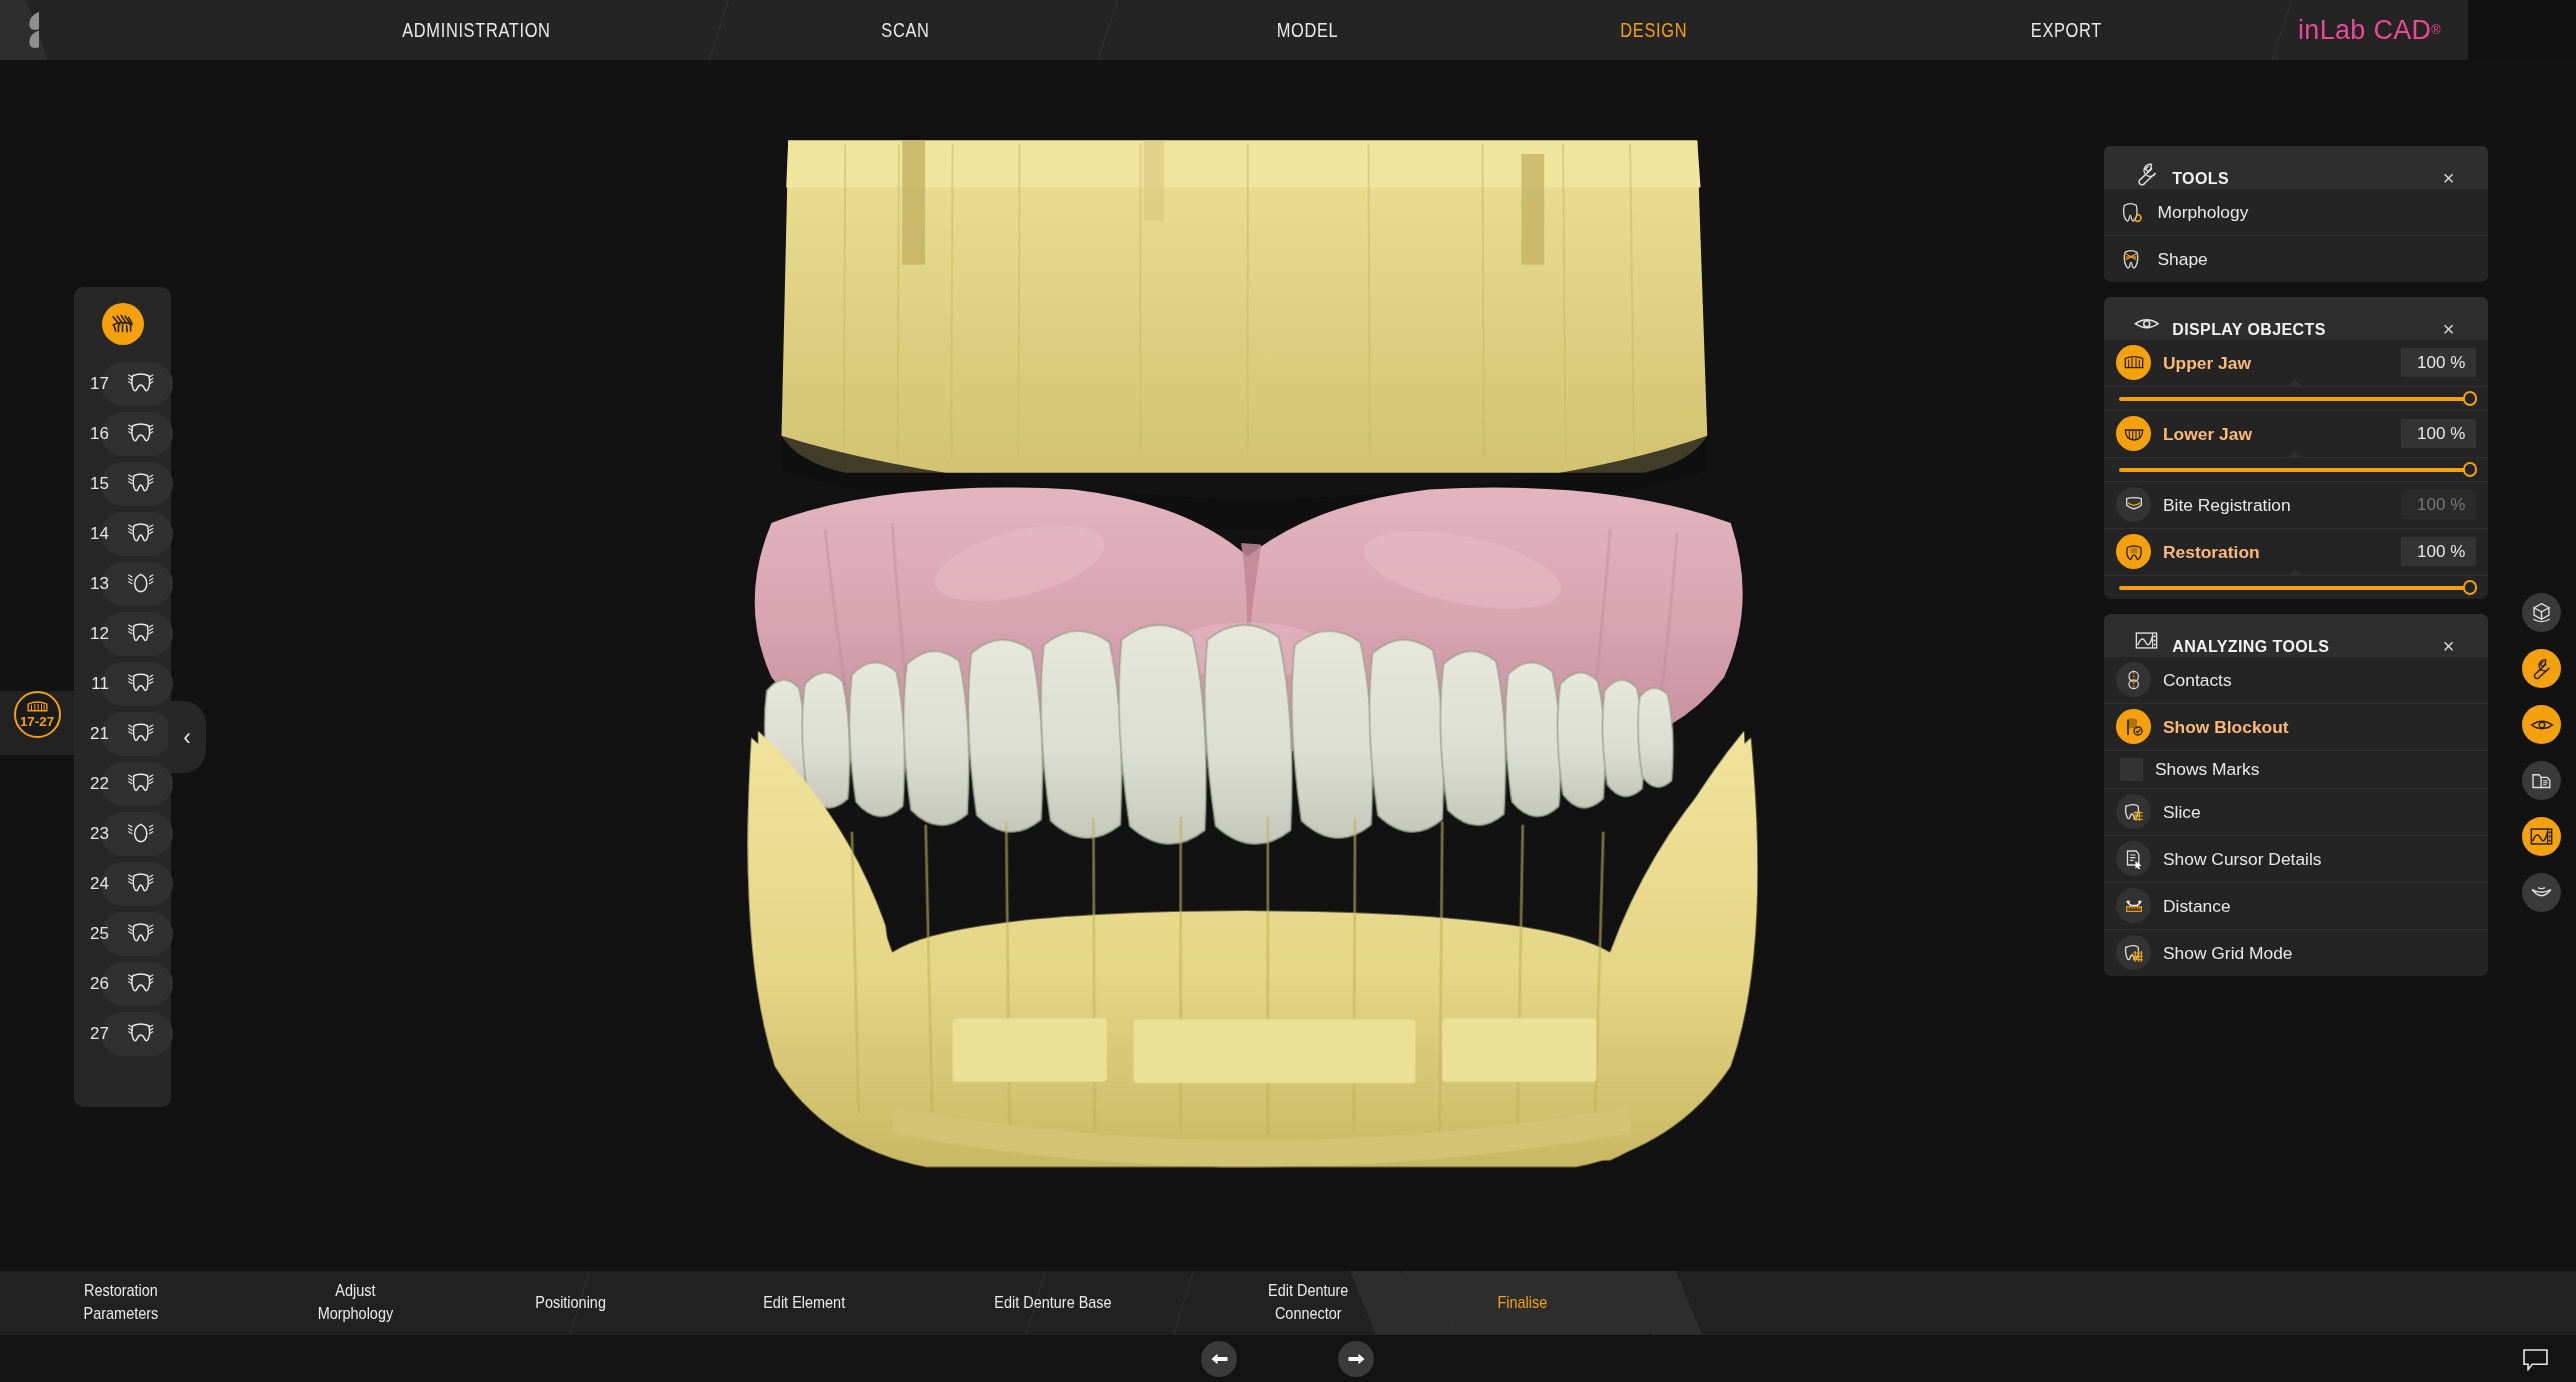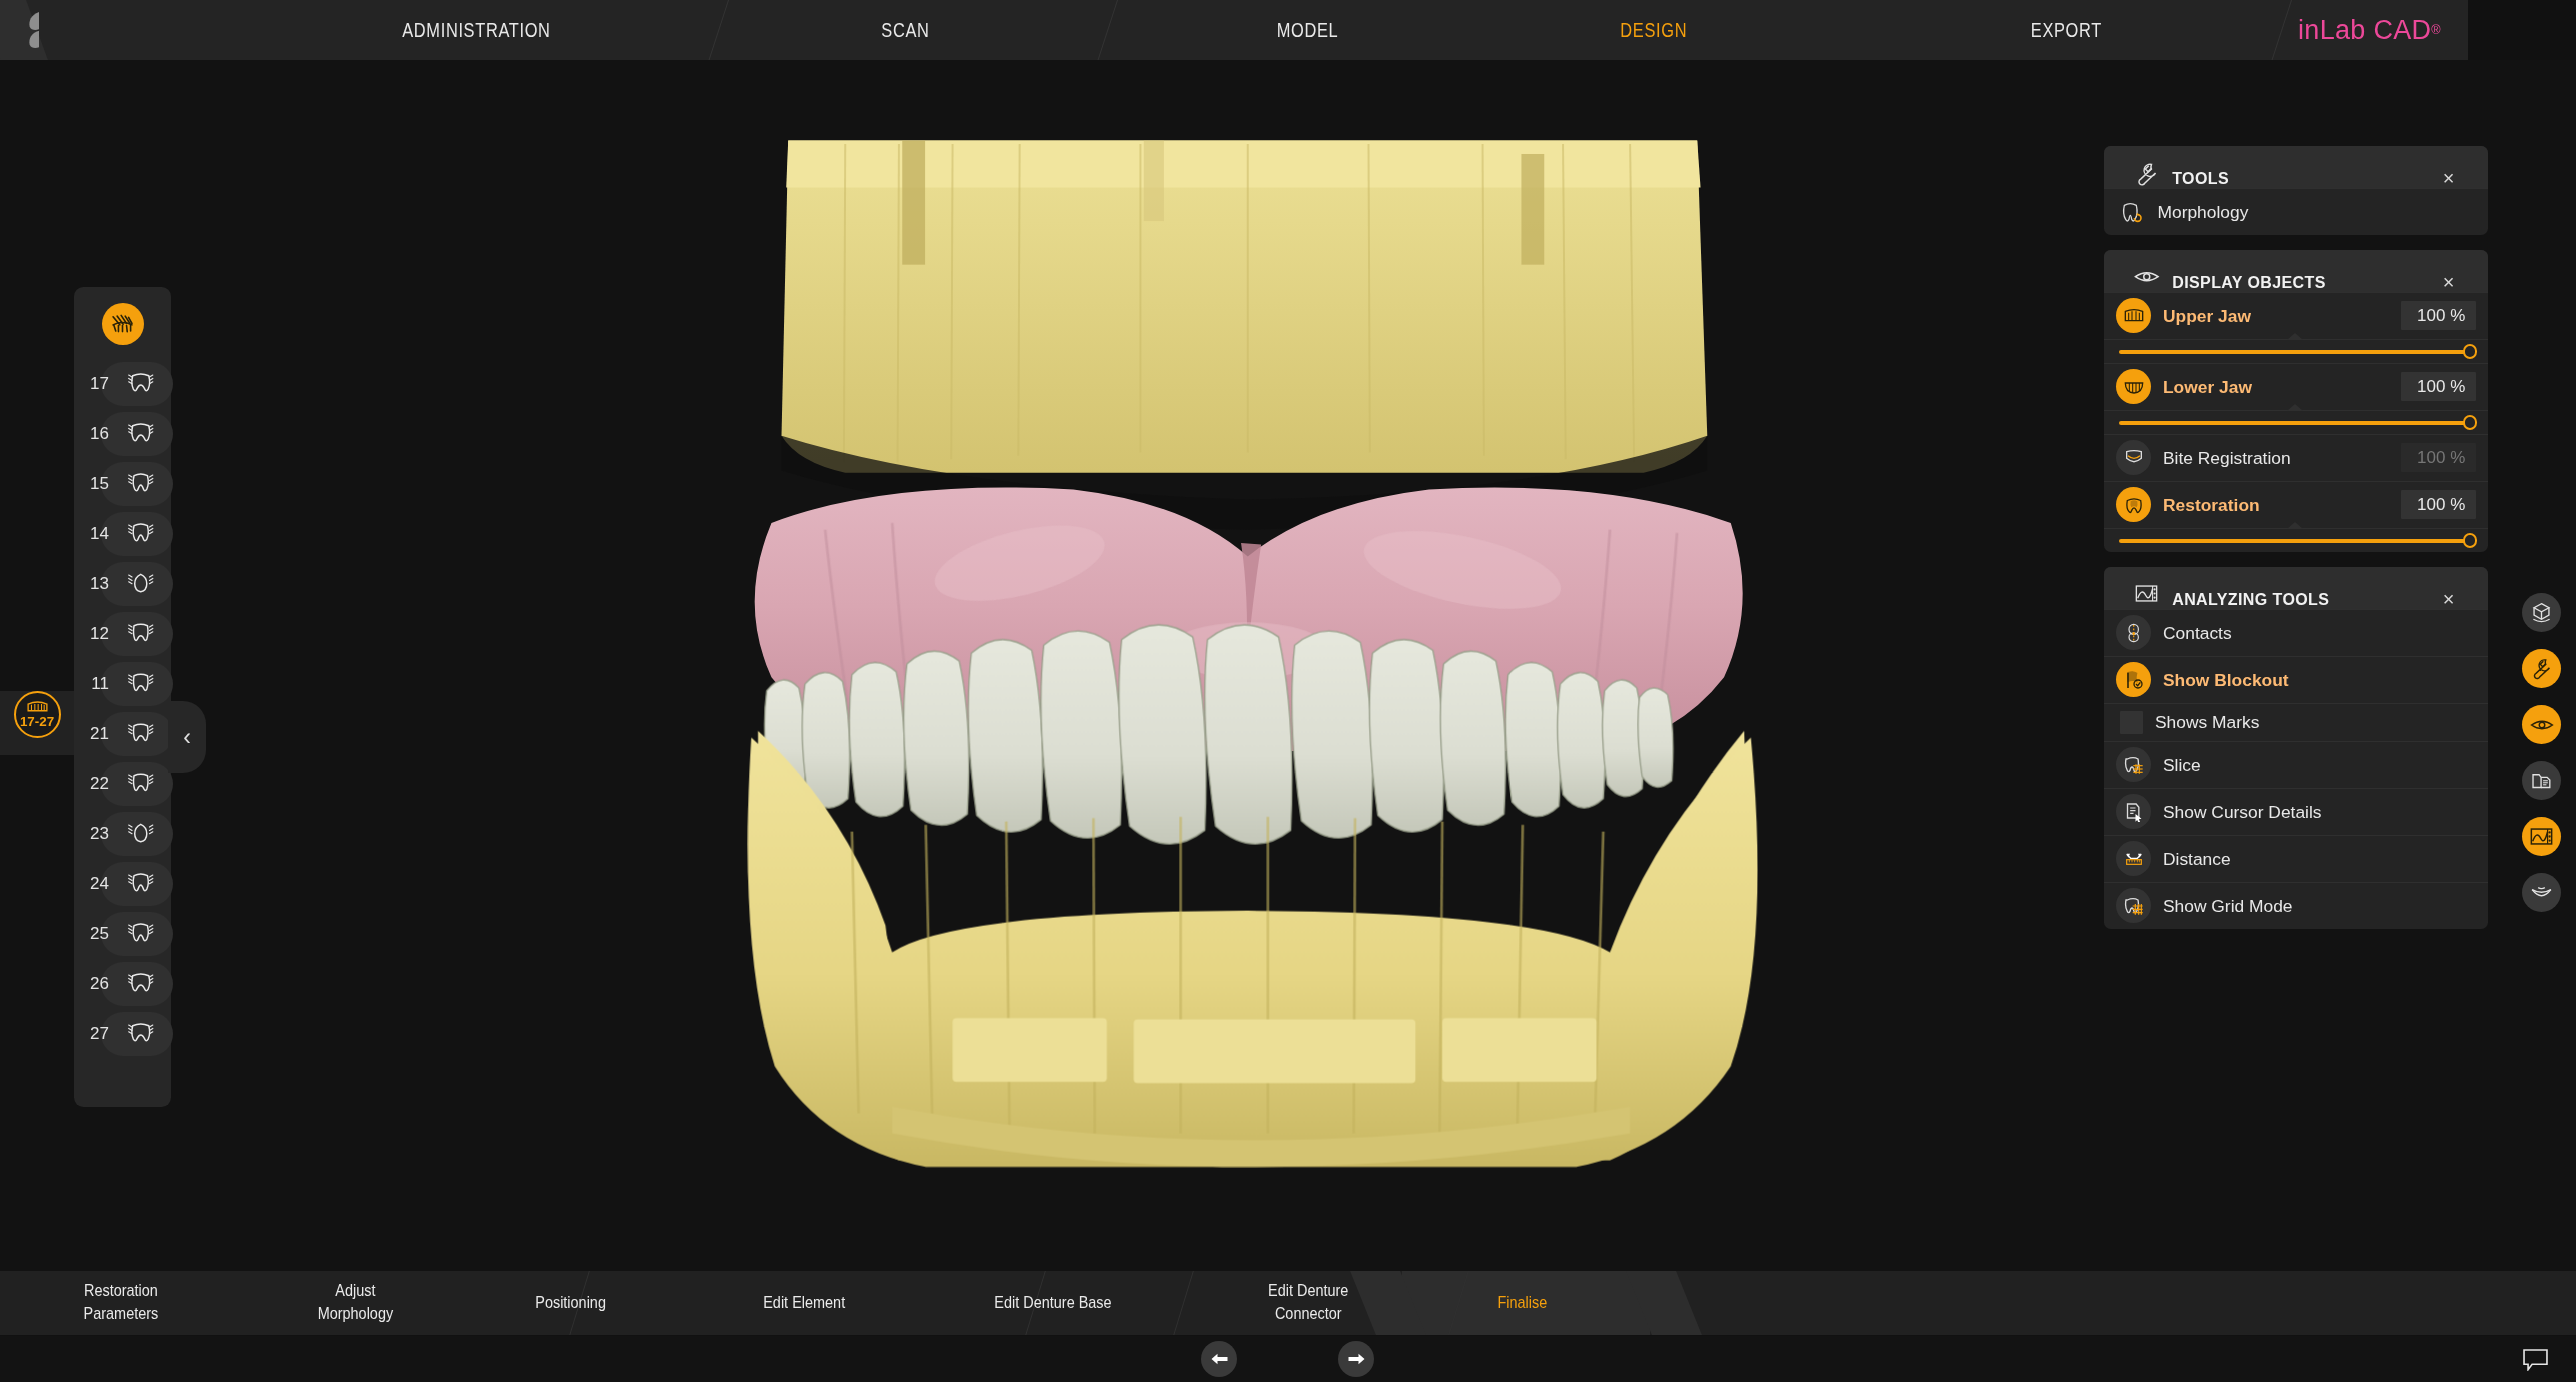--- a/index.html
+++ b/index.html
@@ -672,20 +672,33 @@
         <div class="prow">
           <span class="icon-sm">
             <svg width="24" height="24" viewBox="0 0 36 36">
               <path d="M8 8 q9 -5 18 0 q3 13 -2 21 q-3 5 -5 0 q-1 -6 -2 -6 q-1 0 -2 6 q-2 5 -5 0 q-5 -8 -2 -21 Z" fill="none" stroke="#d8d8d8" stroke-width="2"></path>
               <path d="M23 27 a5 5 0 1 0 5 -5" fill="none" stroke="#f5a00d" stroke-width="2.4"></path>
               <path d="M27 19 l3 3 l-4 2 Z" fill="#f5a00d"></path>
             </svg>
           </span>
           <span class="plabel">Morphology</span>
         </div>
+        <div class="prow">
+          <span class="icon-sm">
+            <svg width="24" height="24" viewBox="0 0 36 36">
+              <path d="M9 8 q9 -5 18 0 q3 13 -2 21 q-3 5 -5 0 q-1 -6 -2 -6 q-1 0 -2 6 q-2 5 -5 0 q-5 -8 -2 -21 Z" fill="none" stroke="#d8d8d8" stroke-width="2"></path>
+              <g stroke="#f5a00d" stroke-width="1.8" fill="none">
+                <path d="M10 10 L26 19"></path>
+                  <path d="M26 10 L10 19"></path>
+                  <path d="M10 15 L26 15"></path>
+              </g>
+            </svg>
+          </span>
+          <span class="plabel">Shape</span>
+        </div>
       </div>
 
       <div class="panel">
         <div class="panel-head">
           <span class="icon-sm">
             <svg width="25.5" height="17.4" viewBox="0 0 38 26">
               <path d="M2 13 Q19 1 36 13 Q19 25 2 13 Z" fill="none" stroke="#e2e2e2" stroke-width="2.2"></path>
               <circle cx="19" cy="13" r="4.5" fill="none" stroke="#e2e2e2" stroke-width="2.2"></circle>
             </svg>
           </span>

